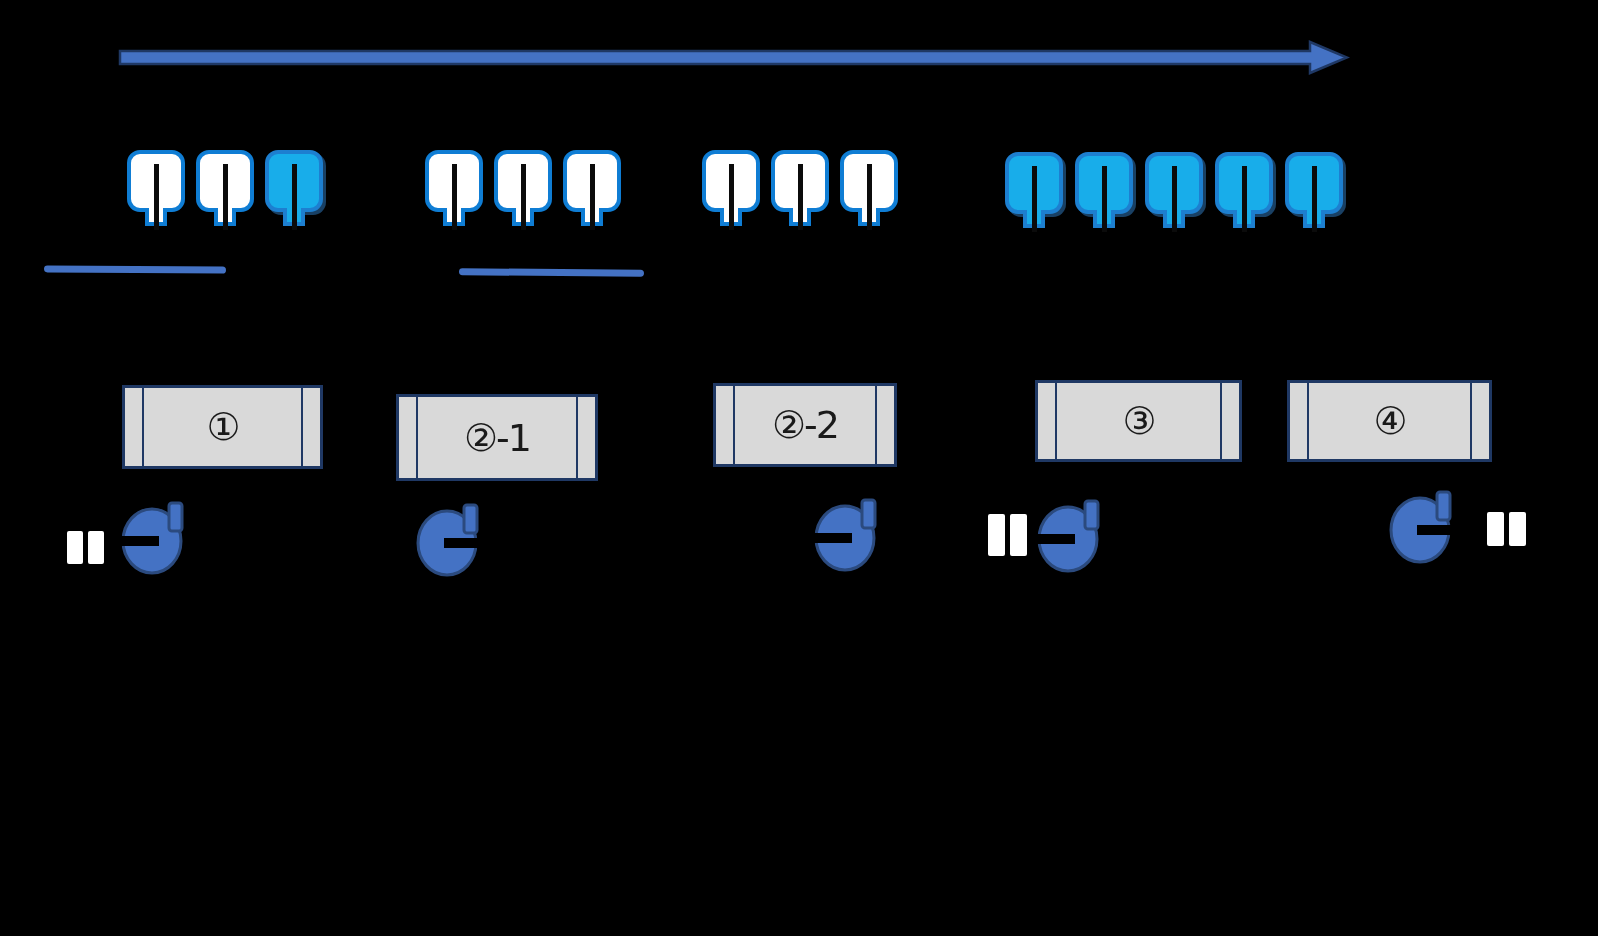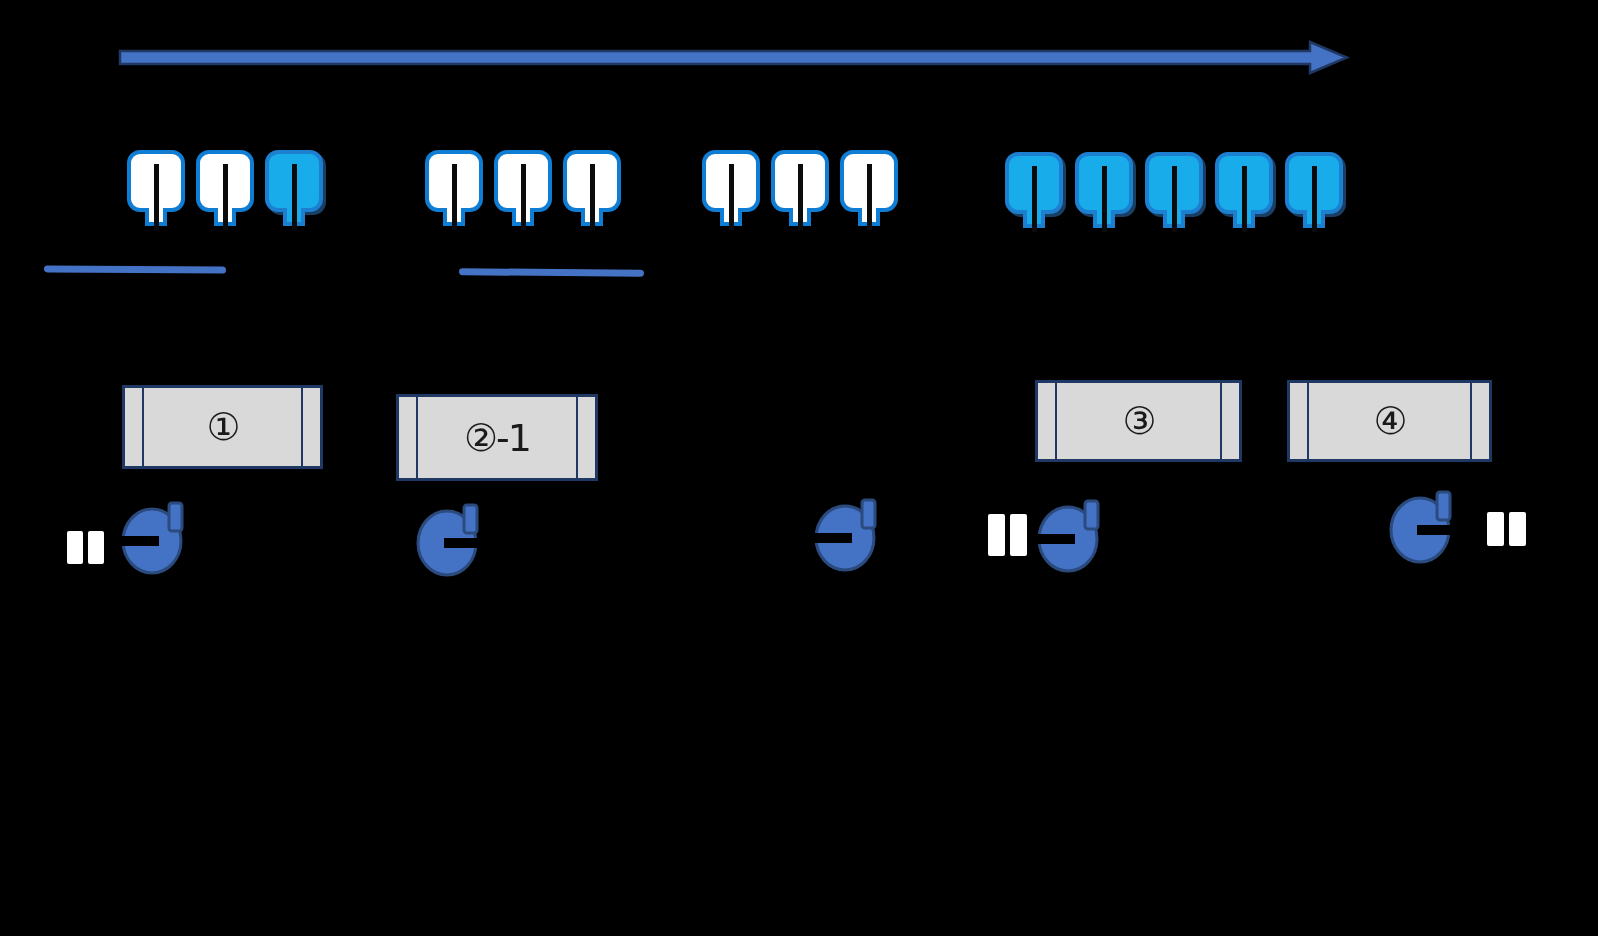--- a/index.html
+++ b/index.html
@@ -161,20 +161,25 @@
   <div class="stage-box" id="stage-1">
     <div class="vline vl"></div>
     <div class="vline vr"></div>
     <span class="stage-label">①</span>
   </div>
   <div class="stage-box" id="stage-2">
     <div class="vline vl"></div>
     <div class="vline vr"></div>
     <span class="stage-label">②-1</span>
   </div>
+  <div class="stage-box" id="stage-3">
+    <div class="vline vl"></div>
+    <div class="vline vr"></div>
+    <span class="stage-label">②-2</span>
+  </div>
   <div class="stage-box" id="stage-4">
     <div class="vline vl"></div>
     <div class="vline vr"></div>
     <span class="stage-label">③</span>
   </div>
   <div class="stage-box" id="stage-5">
     <div class="vline vl"></div>
     <div class="vline vr"></div>
     <span class="stage-label">④</span>
   </div>

